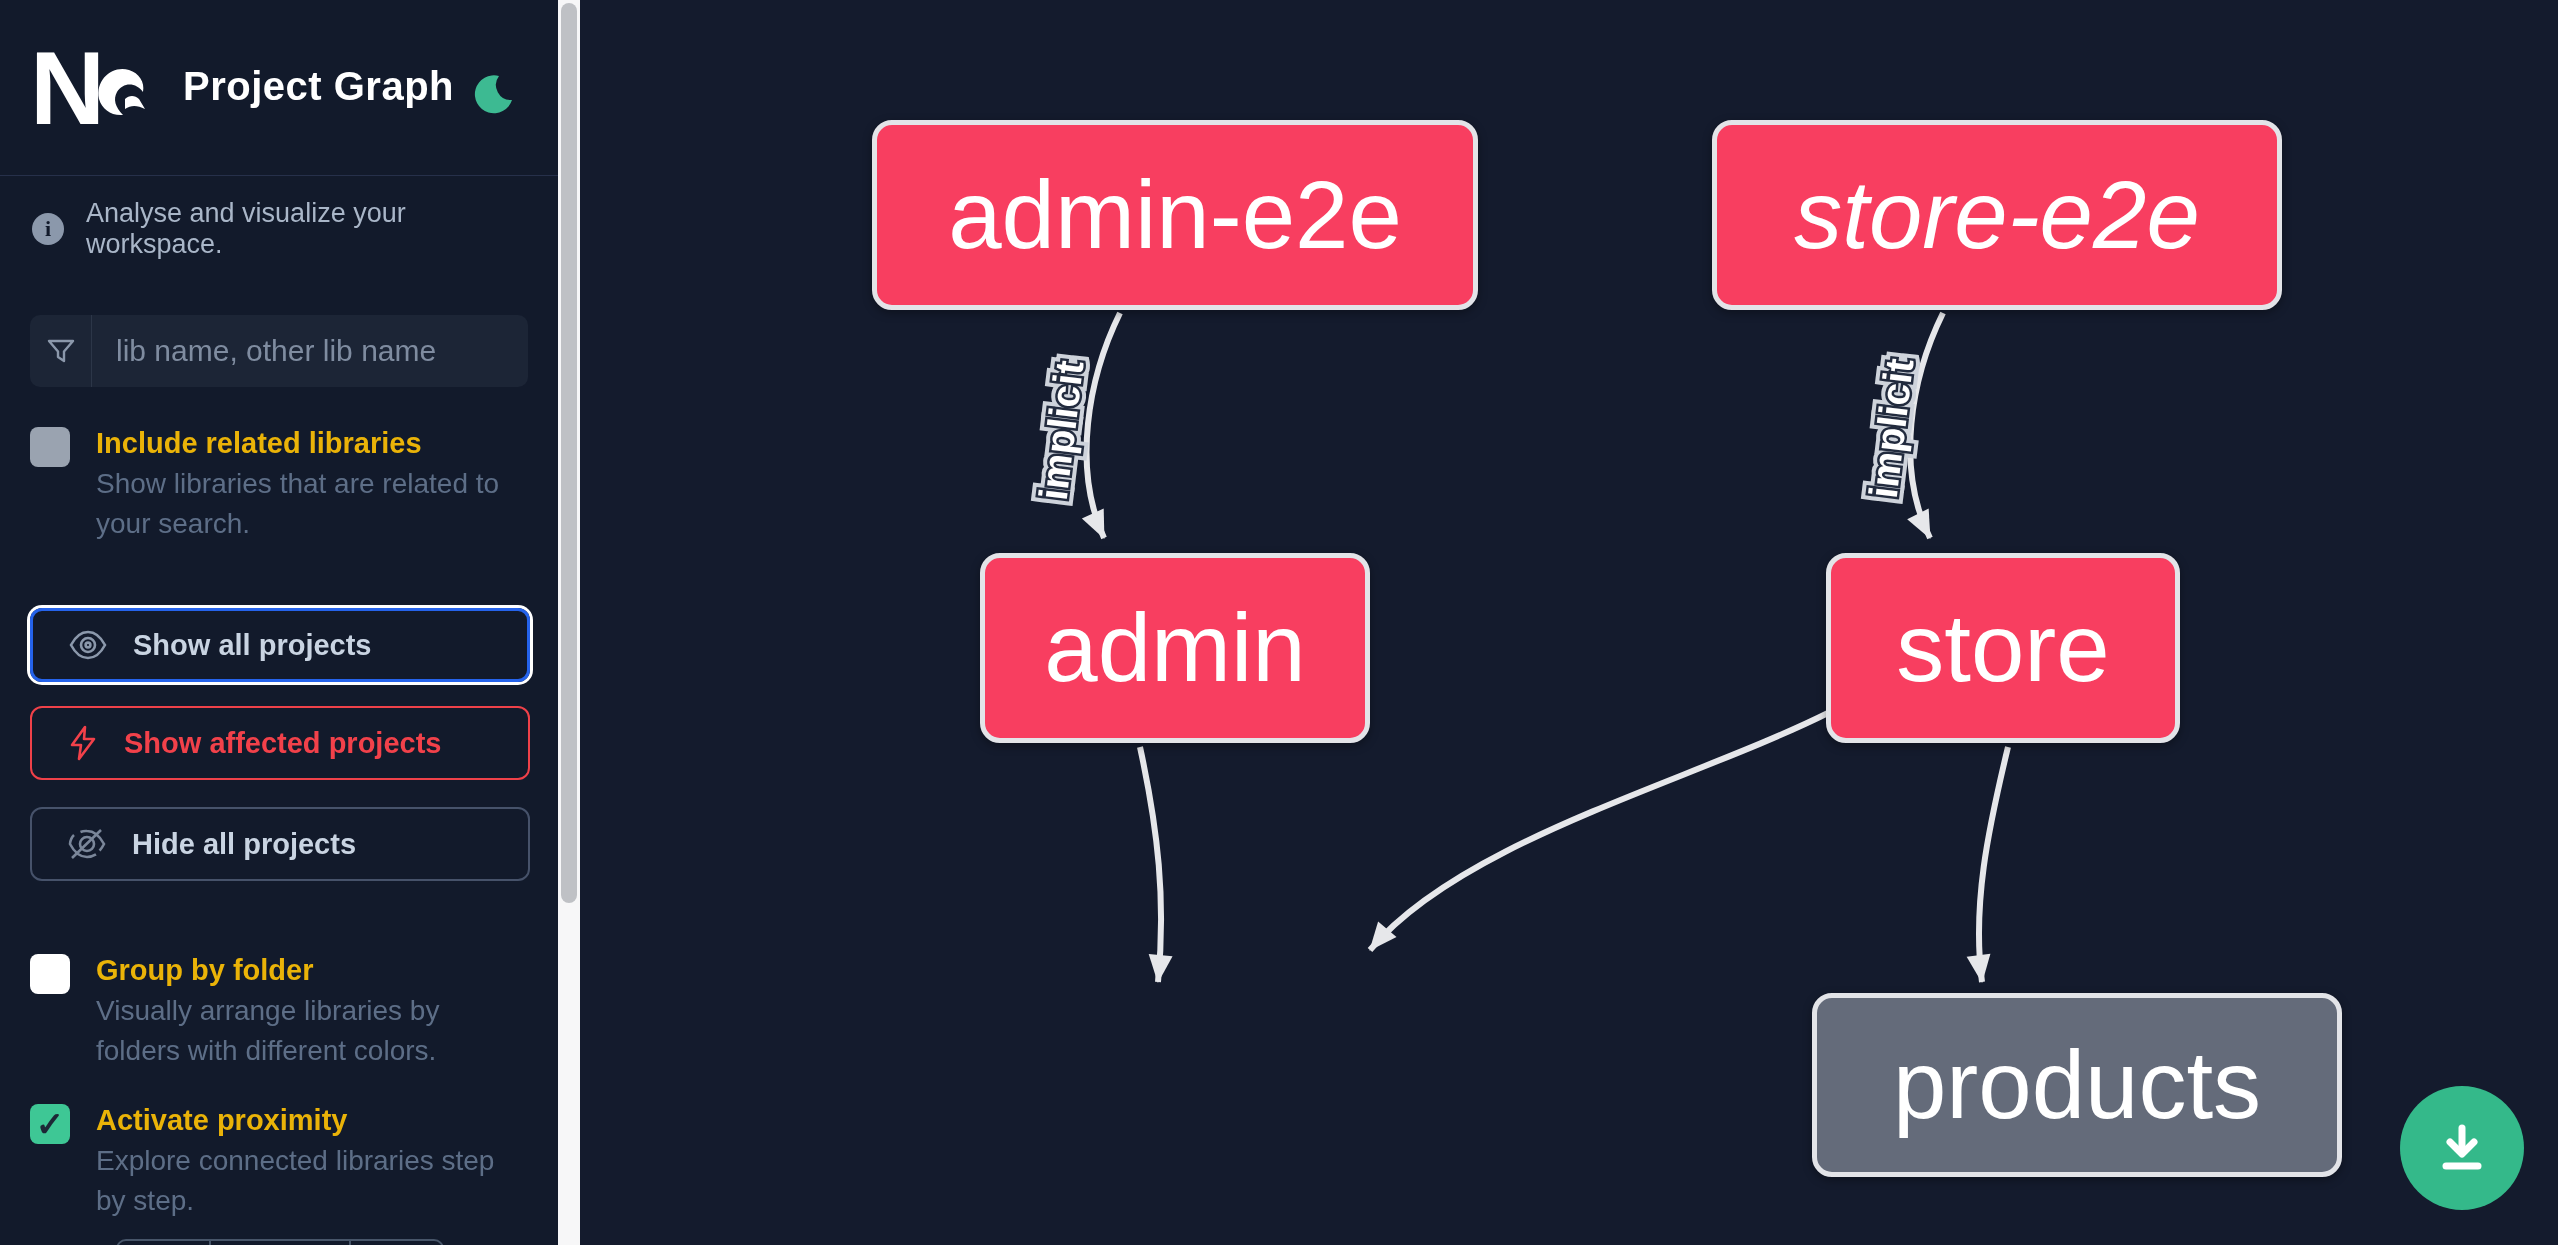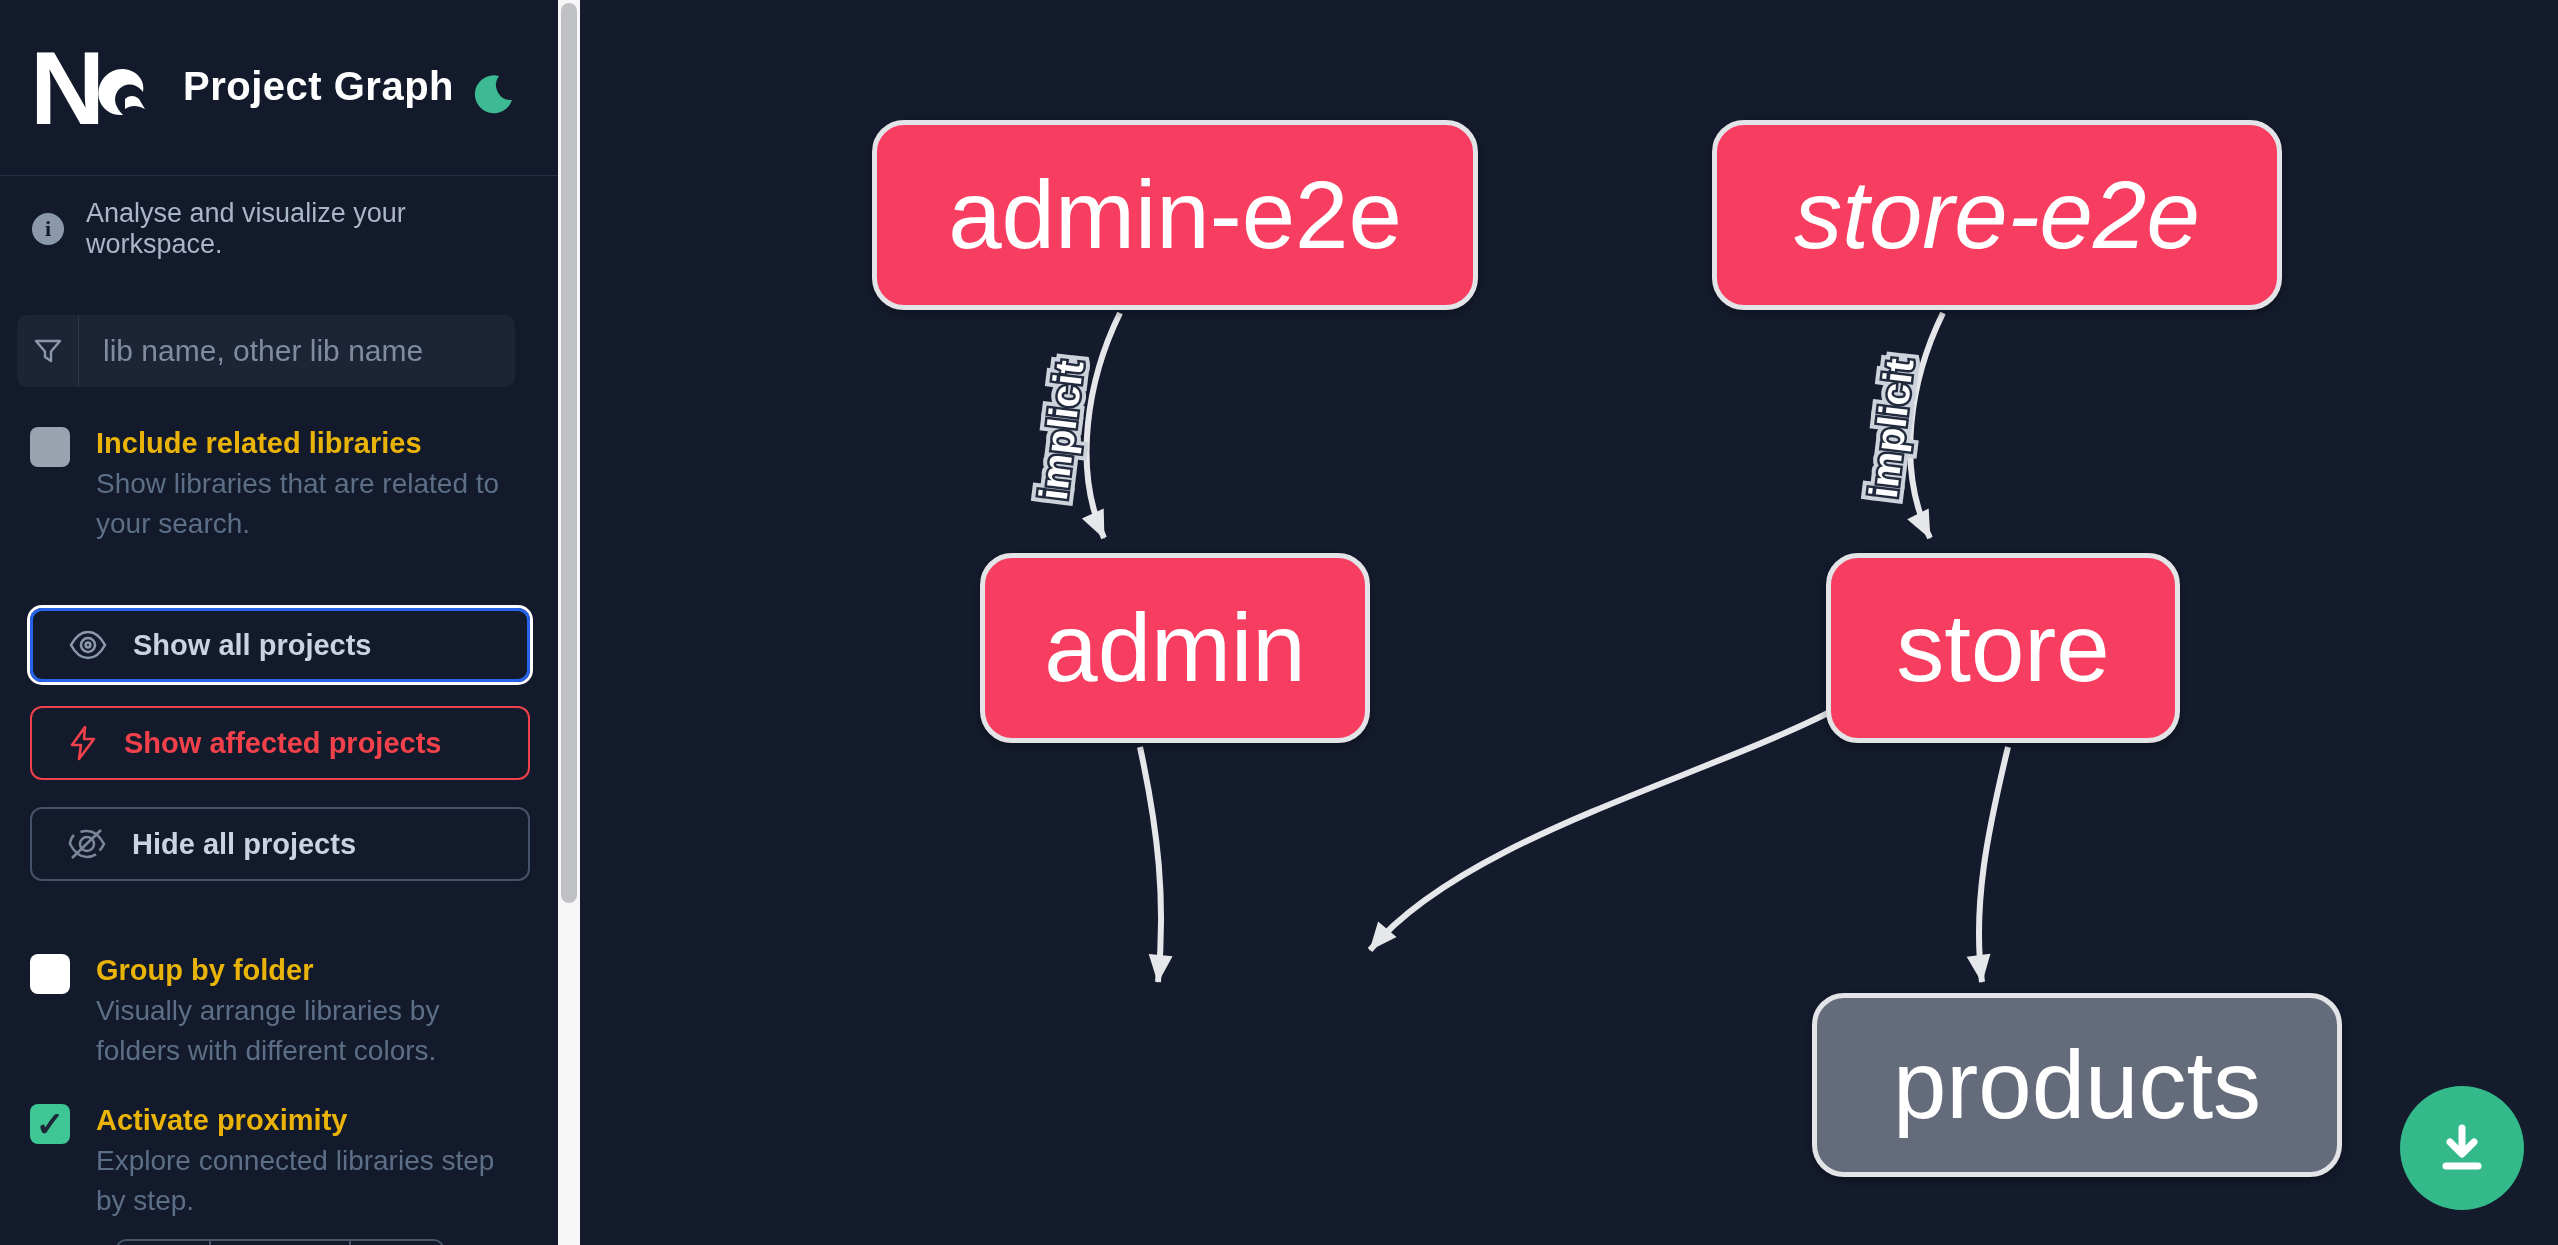--- a/index.html
+++ b/index.html
@@ -20,21 +20,21 @@
   .nx-logo .n{color:#fff;font-size:104px;font-weight:700;line-height:96px;letter-spacing:-4px;}
   .nx-swoosh{margin-left:-6px;margin-top:10px;}
   .app-title{position:absolute;left:183px;top:64px;font-size:40px;font-weight:700;color:#ffffff;letter-spacing:.5px;}
   .theme-toggle{position:absolute;left:466px;top:70px;width:52px;height:52px;background:none;border:none;cursor:pointer;}
 
   .tagline-row{position:absolute;left:32px;top:198px;display:flex;align-items:center;gap:22px;width:500px;}
   .info-icon{width:32px;height:32px;border-radius:50%;background:var(--icon-muted);color:var(--sidebar-bg);
     font-size:22px;font-weight:700;display:flex;align-items:center;justify-content:center;flex:0 0 auto;font-family:"Liberation Serif",serif;}
   .tagline{font-size:27px;color:#a9b6c8;}
 
-  .search-box{position:absolute;left:17px;top:315px;width:498px;height:72px;background:var(--input-bg);
+  .search-box{position:absolute;left:30px;top:315px;width:498px;height:72px;background:var(--input-bg);
     border-radius:10px;display:flex;align-items:stretch;overflow:hidden;}
   .search-iconcell{width:62px;display:flex;align-items:center;justify-content:center;border-right:1px solid #2c3648;flex:0 0 auto;}
   .search-box input{flex:1;background:transparent;border:none;outline:none;color:var(--text-primary);
     font-size:30px;padding:0 24px;font-family:"Liberation Sans",sans-serif;}
   .search-box input::placeholder{color:var(--placeholder);}
 
   .opt-row{position:absolute;left:30px;width:500px;display:flex;gap:26px;align-items:flex-start;}
   .checkbox{width:40px;height:40px;border-radius:8px;background:#9aa3b0;flex:0 0 auto;margin-top:2px;cursor:pointer;
     display:flex;align-items:center;justify-content:center;}
   .opt-row.white .checkbox{background:#ffffff;}
@@ -61,21 +61,21 @@
   
   .scrollbar{position:absolute;left:558px;top:0;width:22px;height:1245px;background:#f7f7f8;}
   .scroll-thumb{position:absolute;left:3px;top:3px;width:16px;height:900px;border-radius:9px;background:#bfc1c5;}
 
   
   .canvas{position:absolute;left:580px;top:0;width:1978px;height:1245px;background:var(--canvas-bg);}
   svg.edges{position:absolute;left:0;top:0;width:2558px;height:1245px;pointer-events:none;}
   .edge-label-halo{fill:#ffffff;stroke:#ced3db;stroke-width:13px;font-size:40px;font-weight:700;}
   .edge-label-main{fill:#ffffff;stroke:#222b3e;stroke-width:5px;paint-order:stroke;font-size:40px;font-weight:700;}
 
-  .node{position:absolute;border:5px solid var(--node-border);border-radius:32px;background:var(--node-pink);
+  .node{position:absolute;border:5px solid var(--node-border);border-radius:20px;background:var(--node-pink);
     color:#ffffff;display:flex;align-items:center;justify-content:center;font-size:96px;
     box-shadow:0 3px 10px rgba(0,0,0,.35);cursor:pointer;}
   .node.gray{background:var(--node-gray);}
   .n-admin-e2e{left:872px;top:120px;width:606px;height:190px;}
   .n-store-e2e{left:1712px;top:120px;width:570px;height:190px;font-style:italic;}
   .n-admin{left:980px;top:553px;width:390px;height:190px;}
   .n-store{left:1826px;top:553px;width:354px;height:190px;}
   .n-common-ui{left:930px;top:993px;width:636px;height:184px;}
   .n-products{left:1812px;top:993px;width:530px;height:184px;}
 

